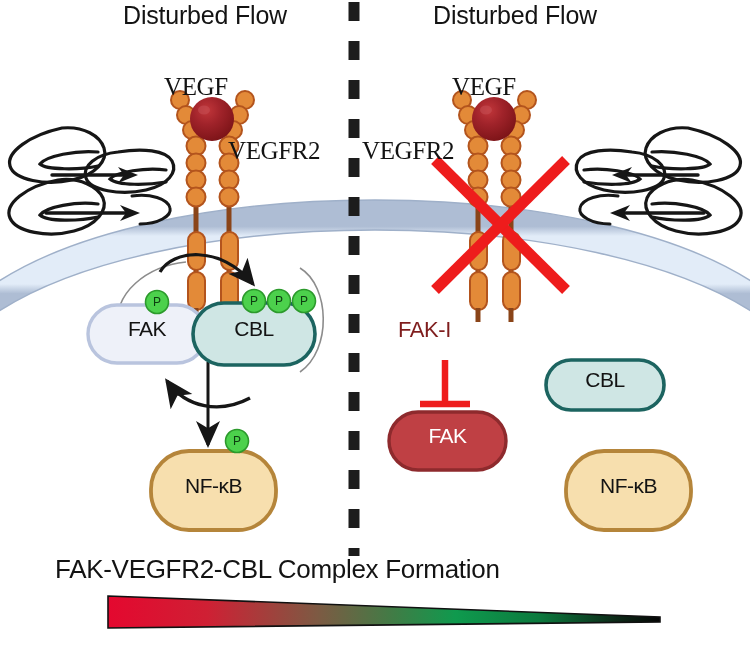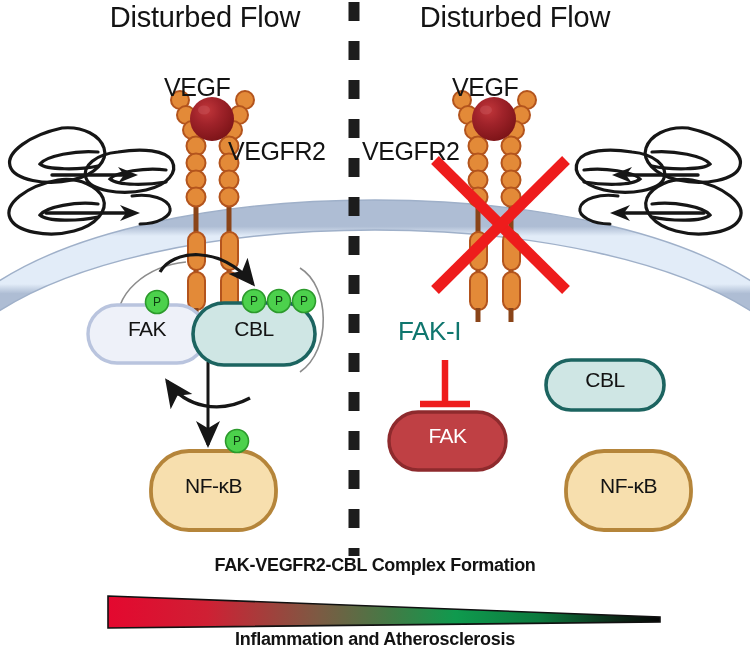--- a/index.html
+++ b/index.html
@@ -25,44 +25,44 @@
     height: 665px;
   }
   .lbl {
     position: absolute;
     color: #131313;
     font-family: "Liberation Sans", sans-serif;
     white-space: nowrap;
     line-height: 1.05;
   }
   .panel-title {
-    font-size: 29px;
+    font-size: 25px;
     text-align: center;
     letter-spacing: -0.2px;
   }
   .mol-label {
     font-size: 25px;
     letter-spacing: -0.4px;
+    font-family: Liberation Serif, serif;
   }
   .node-label {
     font-size: 21px;
     letter-spacing: -0.5px;
     text-align: center;
   }
   .node-label.inverted { color: #ffffff; }
   .inhibitor-label {
+    font-size: 22px;
+    color: #7f1d1d;
+    letter-spacing: -0.4px;
+  }
+  .bottom-caption {
     font-size: 26px;
-    color: #0f766e;
-    letter-spacing: -0.4px;
-  }
-  .bottom-caption {
-    font-size: 18px;
-    text-align: center;
+    text-align: left;
     letter-spacing: -0.3px;
-    font-weight: bold;
   }
   .p-badge-text {
     position: absolute;
     font-size: 12px;
     color: #0d3d10;
     text-align: center;
     font-family: "Liberation Sans", sans-serif;
   }
 </style>
 </head>
@@ -318,15 +318,14 @@
 
   <div class="lbl inhibitor-label" style="left:398px; top:318px;">FAK-I</div>
 
   <div class="p-badge-text" style="left:150px; top:295px; width:14px;">P</div>
   <div class="p-badge-text" style="left:247px; top:294px; width:14px;">P</div>
   <div class="p-badge-text" style="left:272px; top:294px; width:14px;">P</div>
   <div class="p-badge-text" style="left:297px; top:294px; width:14px;">P</div>
   <div class="p-badge-text" style="left:230px; top:434px; width:14px;">P</div>
 
   <div class="lbl bottom-caption" style="left:55px; top:556px; width:640px;">FAK-VEGFR2-CBL Complex Formation</div>
-  <div class="lbl bottom-caption" style="left:55px; top:630px; width:640px;">Inflammation and Atherosclerosis</div>
 
 </div>
 
 </body></html>

